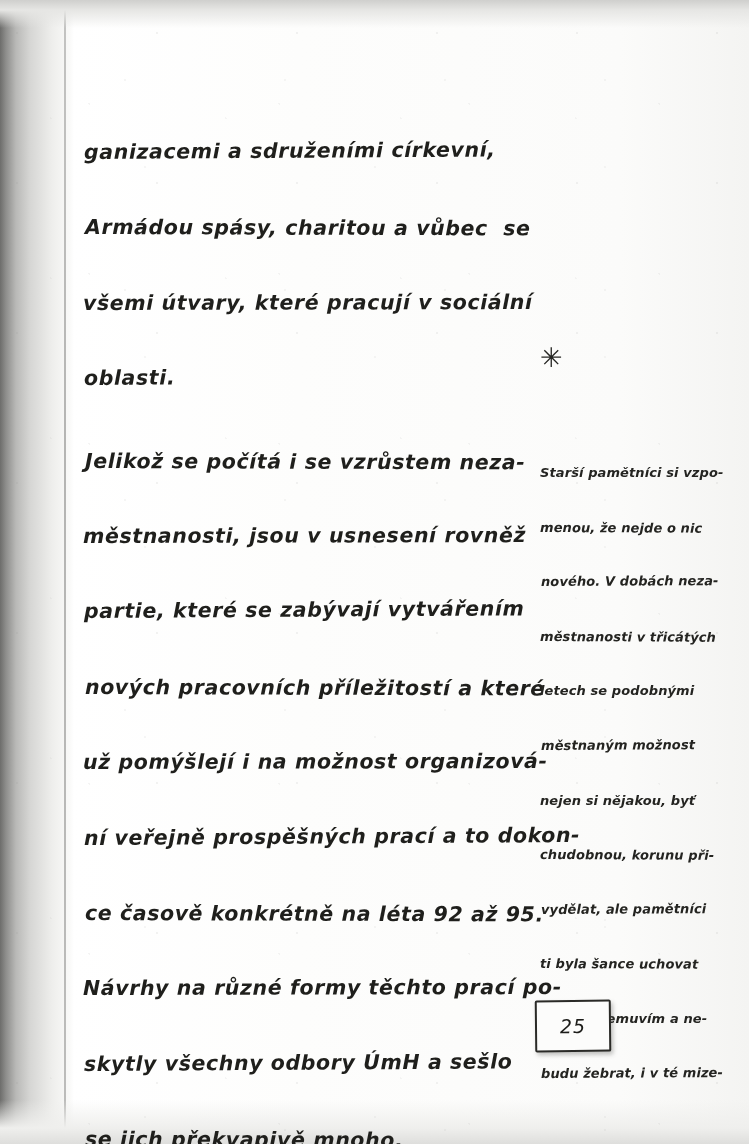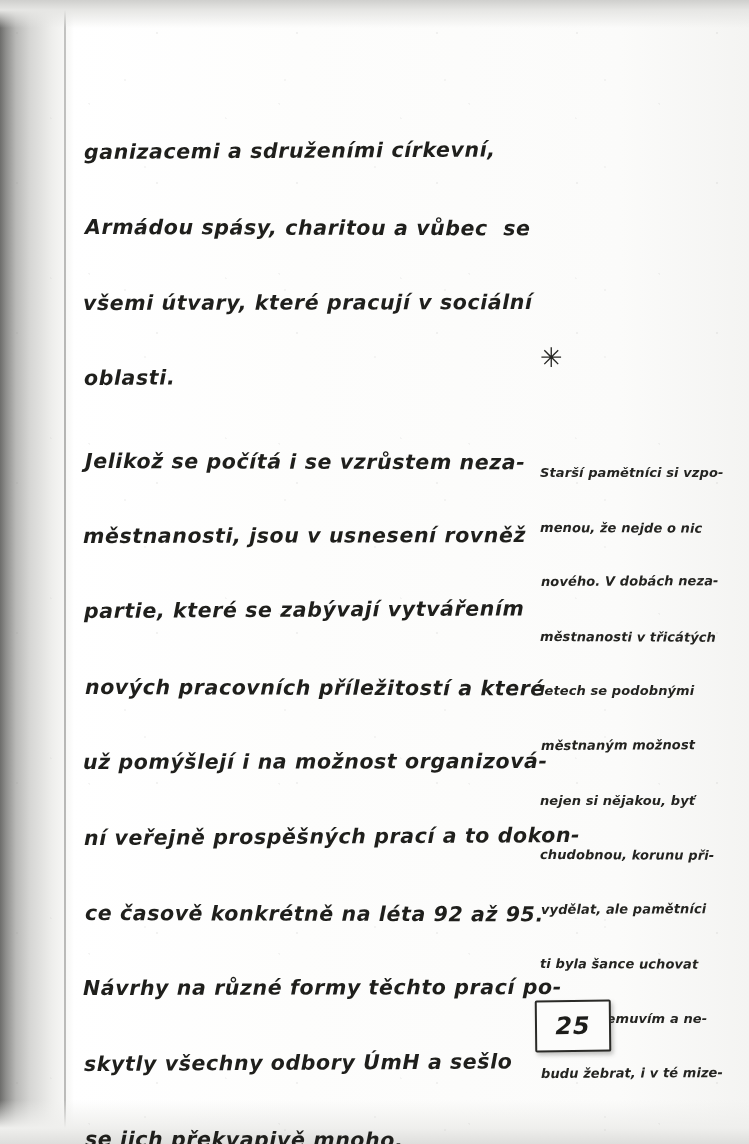--- a/index.html
+++ b/index.html
@@ -126,22 +126,22 @@
     border: 2px solid #2a2a27;
     border-radius: 2px;
     box-shadow: 2px 3px 4px rgba(80,80,78,.35);
     background: #fcfcfb;
     display: flex;
     align-items: center;
     justify-content: center;
     transform: rotate(-0.6deg);
   }
   #page-number-box .pg {
-    font-size: 24px;
-    font-weight: 700;
+    font-size: 19px;
+    font-weight: 400;
     font-style: italic;
     color: #1d1d1a;
     letter-spacing: 1px;
   }
 
   
   #speckle {
     position: absolute;
     inset: 0;
     pointer-events: none;

